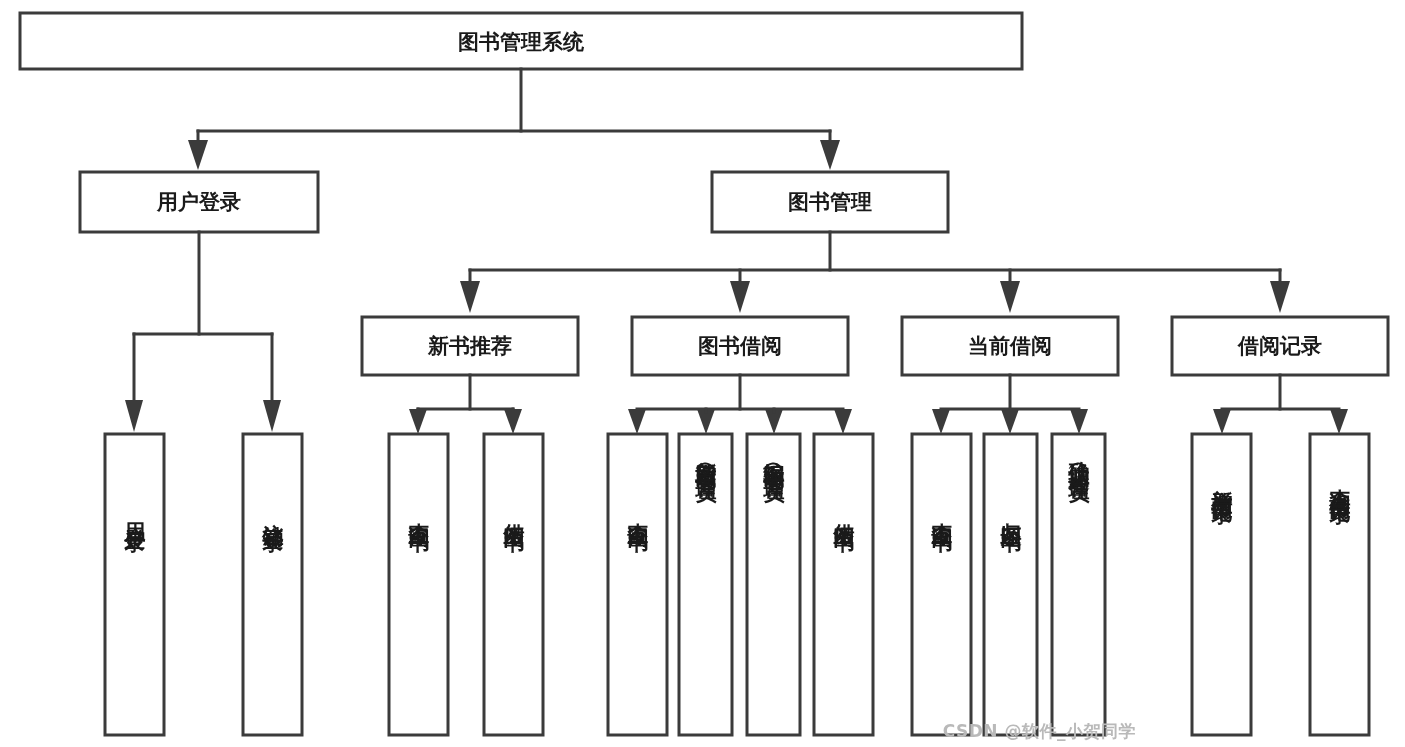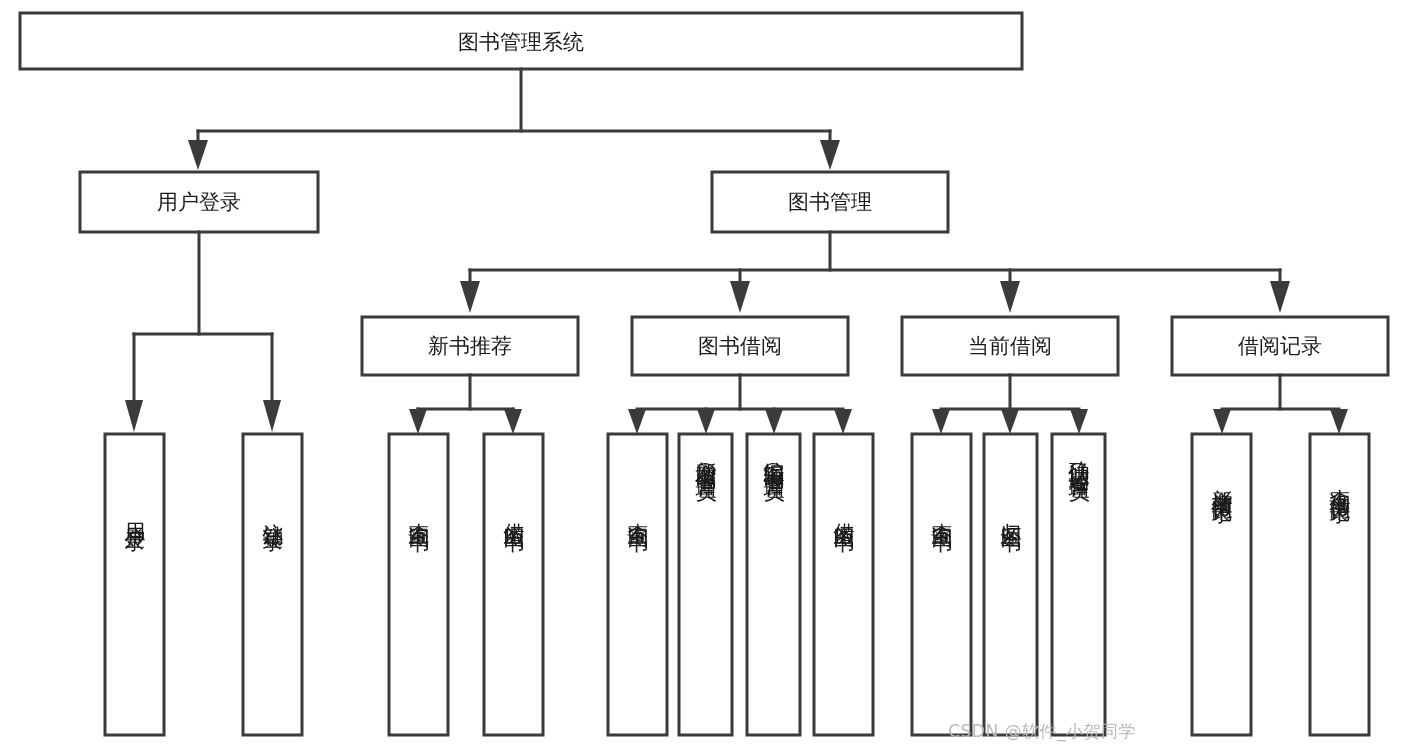--- a/index.html
+++ b/index.html
@@ -11,20 +11,21 @@
     width: 1405px;
     height: 747px;
     font-family: "DejaVu Sans", "Liberation Sans", sans-serif;
     overflow: hidden;
   }
   #diagram-root {
     position: relative;
     width: 1146px;
     height: 747px;
     background: #ffffff;
+    font-weight: bold;
   }
   svg.flow {
     position: absolute;
     left: 0;
     top: 0;
     width: 1405px;
     height: 747px;
   }
   .node-box {
     fill: #ffffff;

